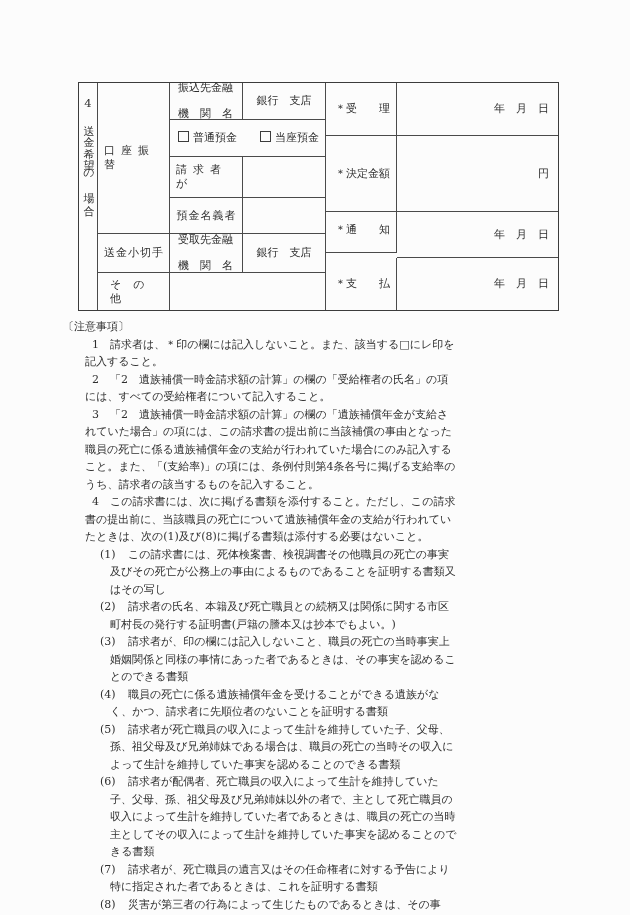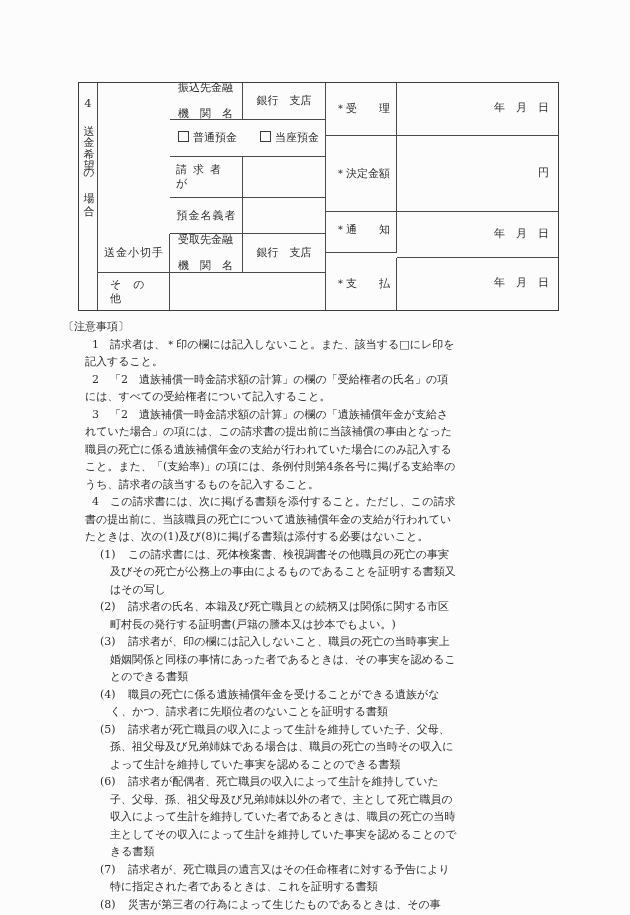--- a/index.html
+++ b/index.html
@@ -21,21 +21,21 @@
     font-size:11px;
   }
   .cell{
     position:absolute;box-sizing:border-box;
     display:flex;align-items:center;
     line-height:1.25;
   }
   .br{border-right:1px solid #4a4a4a;}
   .bb{border-bottom:1px solid #4a4a4a;}
   .center{justify-content:center;}
-  .right-al{justify-content:flex-end;font-family:Liberation Mono, monospace;}
+  .right-al{justify-content:flex-end;}
   .two-line{flex-direction:column;justify-content:center;gap:12px;}
   .ls1{letter-spacing:1px;padding-left:1px;}
   .ls6{letter-spacing:6px;padding-left:6px;}
   .ls12{letter-spacing:12px;padding-left:12px;}
   
   .v-col{
     left:0;top:0;width:19px;height:227px;
     flex-direction:column;align-items:center;justify-content:flex-start;
     padding-top:13px;gap:7px;
   }
@@ -74,20 +74,21 @@
 
 <div class="page">
 
   <div class="form-table">
 
     <div class="cell v-col br">
       <span class="v-num">4</span>
       <span class="v-text">送金希望の場合</span>
     </div>
 
+    <div class="cell br bb center ls6" style="left:19px;top:0;width:72px;height:151px;">口座振替</div>
     <div class="cell br bb center ls1" style="left:19px;top:151px;width:72px;height:39px;">送金小切手</div>
     <div class="cell br center ls12" style="left:19px;top:190px;width:72px;height:37px;">その他</div>
 
     <div class="cell br bb two-line" style="left:91px;top:0;width:73px;height:37px;padding-left:8px;align-items:flex-start;">
       <span>振込先金融</span>
       <span>機　関　名</span>
     </div>
     <div class="cell br bb center" style="left:164px;top:0;width:83px;height:37px;">銀行　支店</div>
 
     <div class="cell br bb" style="left:91px;top:37px;width:156px;height:37px;justify-content:space-between;padding:0 6px 0 8px;">

